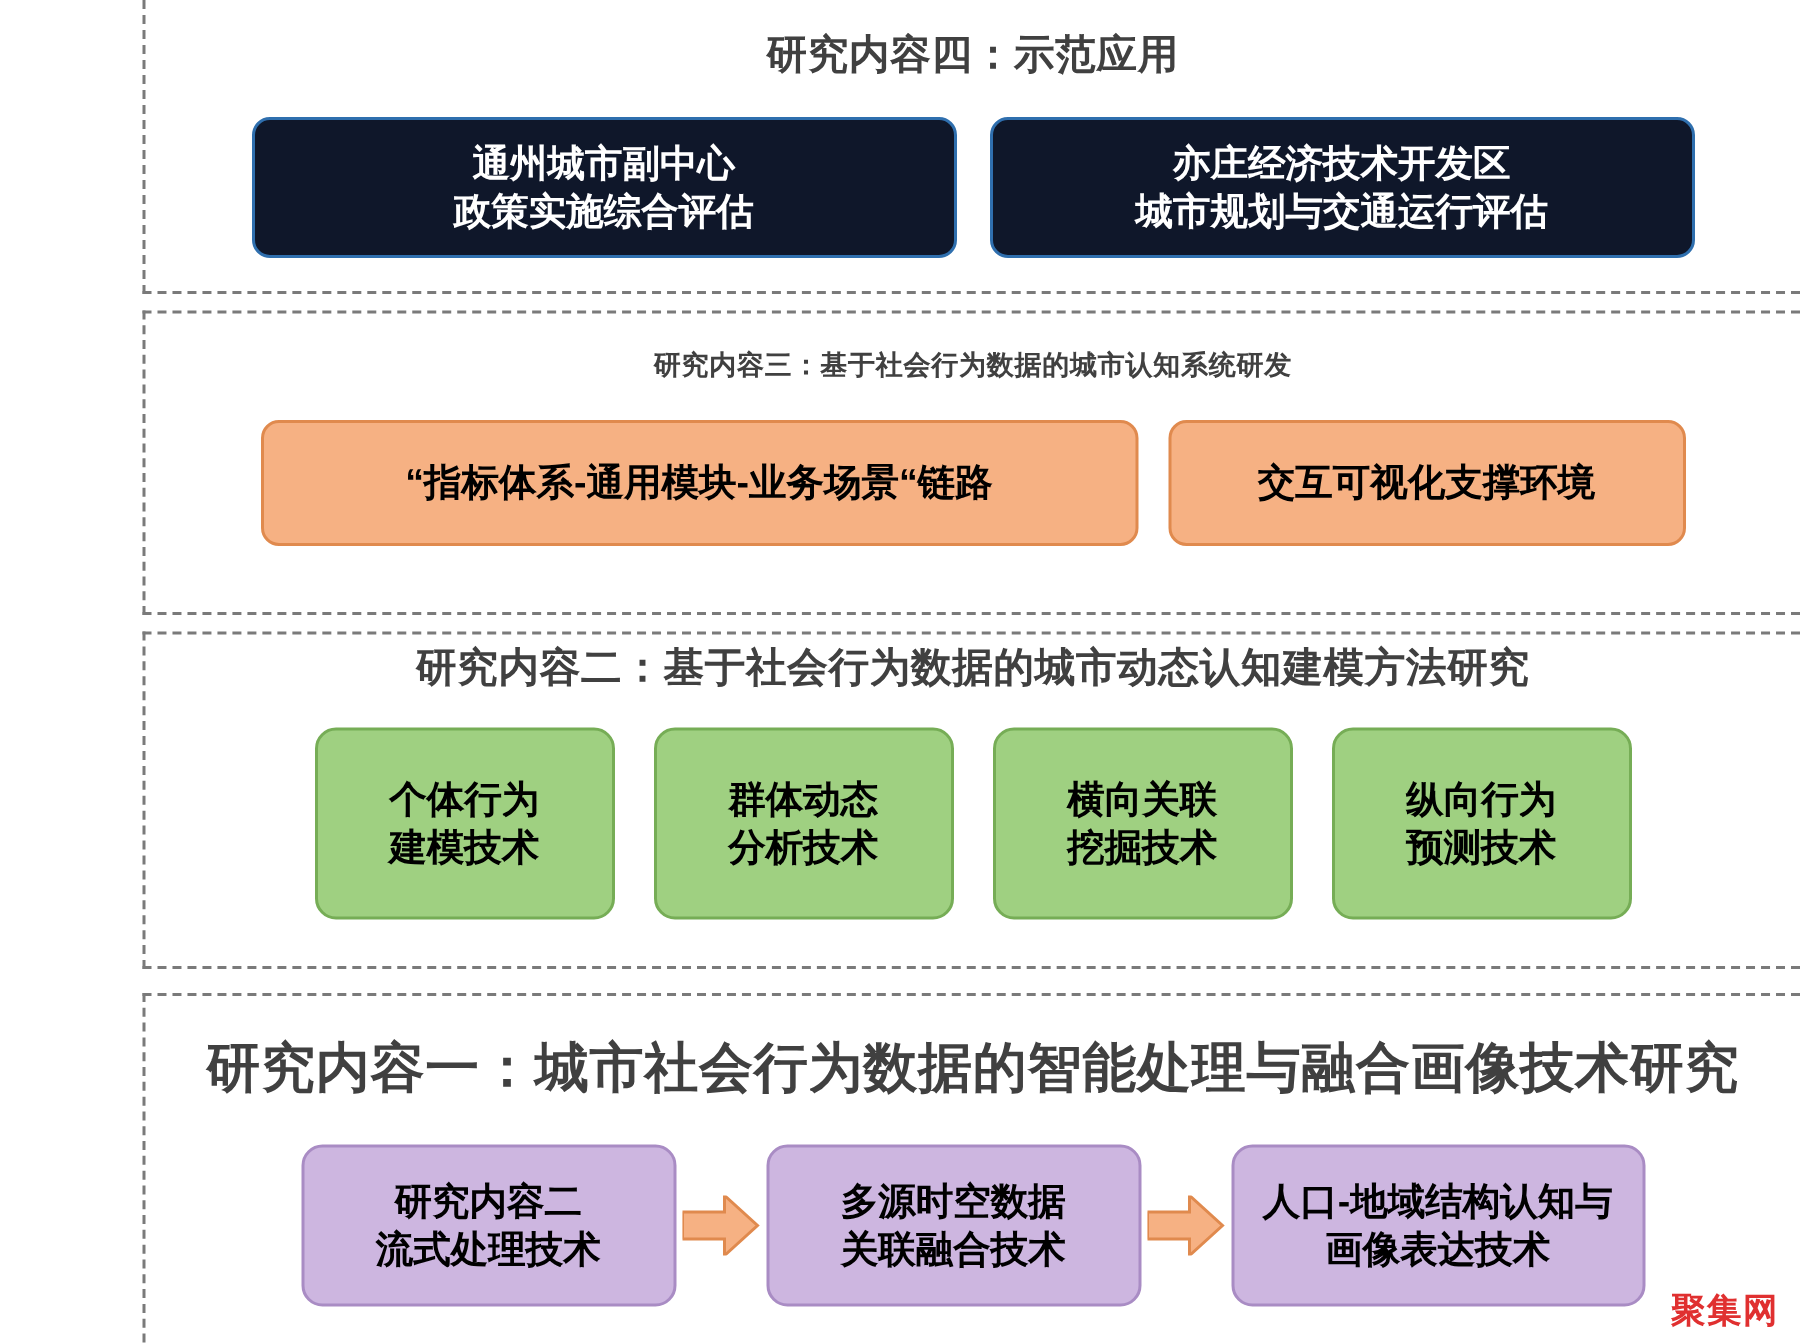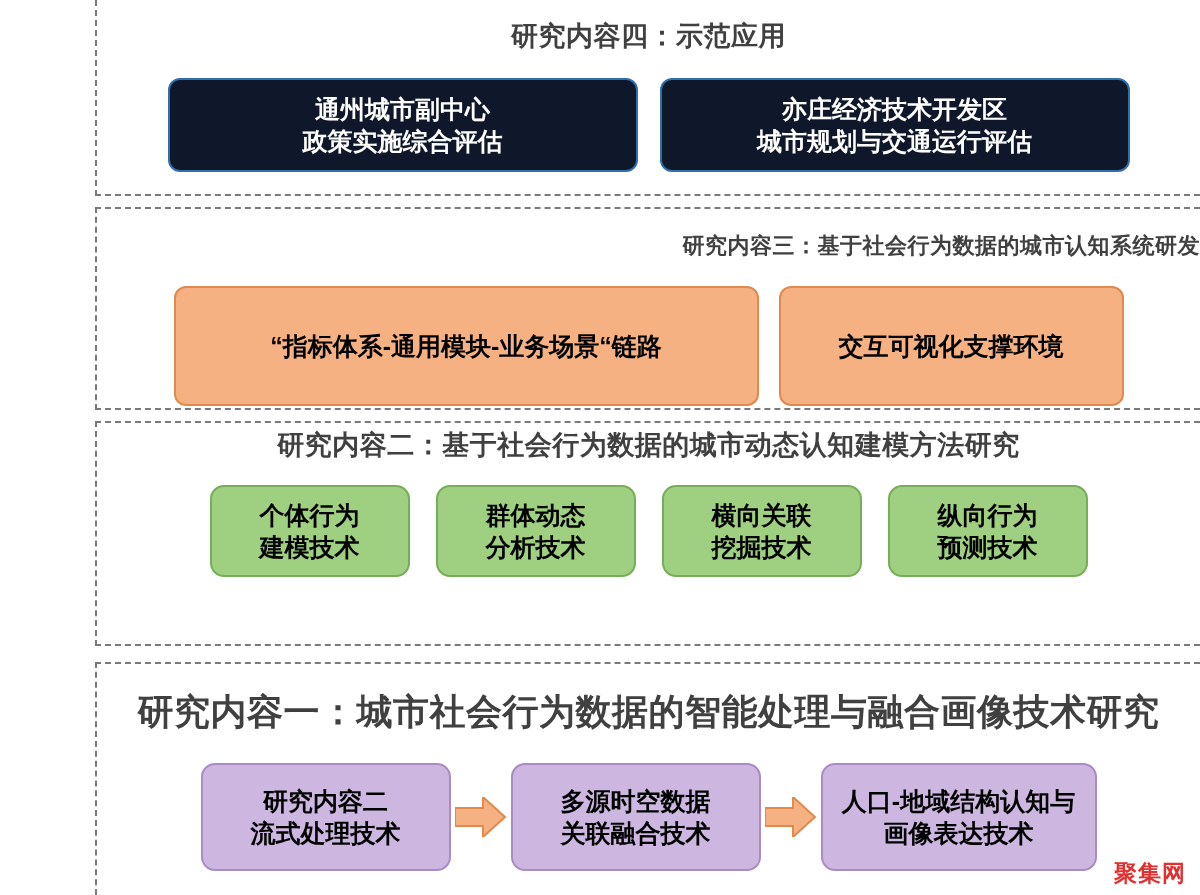--- a/index.html
+++ b/index.html
@@ -72,48 +72,48 @@
     height: 94px;
   }
   
   #sec3 {
     left: 95px;
     top: 207px;
     width: 1105px;
     height: 203px;
     border-right: none;
   }
-  #sec3 .section-title { font-size: 22px; margin-top: 22px; text-align: right; }
+  #sec3 .section-title { font-size: 18px; margin-top: 22px; }
   #sec3 .boxrow { margin-top: 25px; padding: 0 30px; justify-content: center; gap: 20px; }
   #sec3 .node {
     background: #f6b183;
     border: 2px solid #e08a4e;
     color: #000000;
     font-size: 25px;
-    height: 120px;
+    height: 84px;
   }
   #sec3 .node.wide { width: 585px; }
   #sec3 .node.narrow { width: 345px; }
   
   #sec2 {
     left: 95px;
     top: 421px;
     width: 1105px;
     height: 225px;
     border-right: none;
   }
   #sec2 .section-title { font-size: 27px; margin-top: 4px; text-align: center; }
   #sec2 .boxrow { margin-top: 22px; padding: 0 30px; gap: 26px; }
   #sec2 .node {
     background: #9fd081;
     border: 2px solid #76ad56;
     color: #000000;
     font-size: 25px;
     width: 200px;
-    height: 92px;
+    height: 128px;
     border-radius: 14px;
   }
   
   #sec1 {
     left: 95px;
     top: 662px;
     width: 1105px;
     height: 233px;
     border-bottom: none;
     border-right: none;

